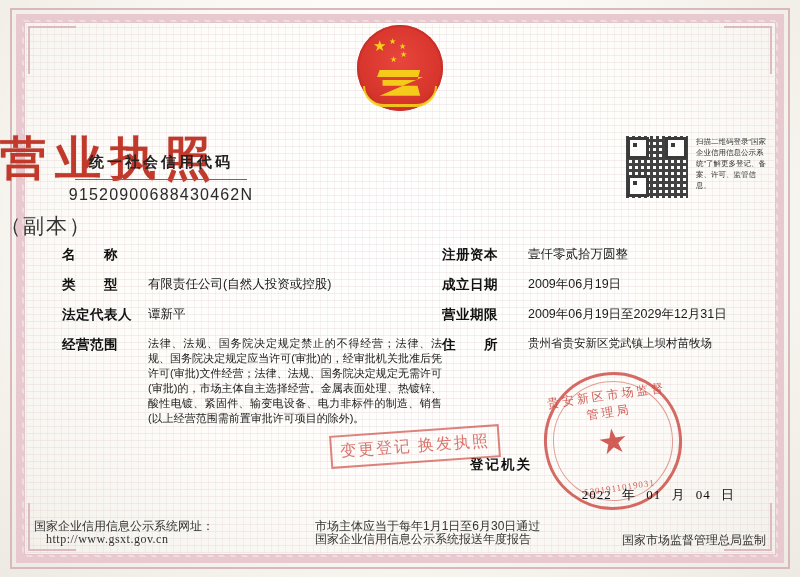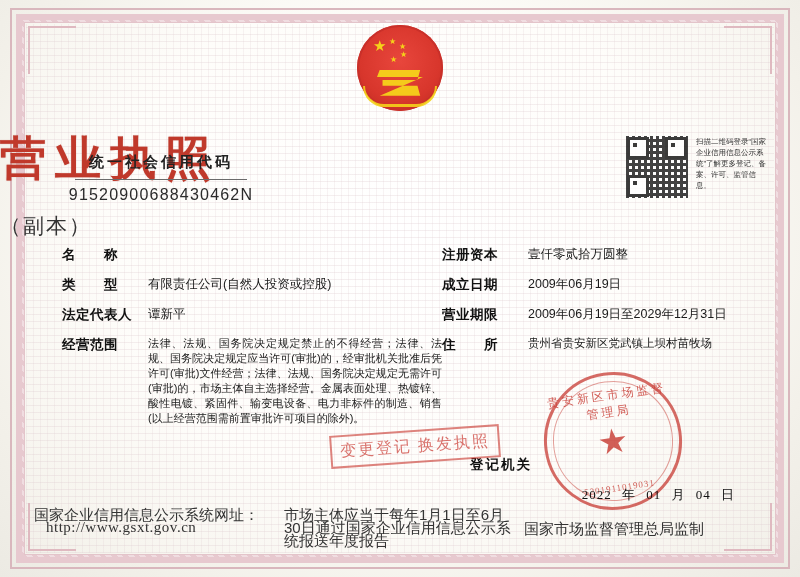--- a/index.html
+++ b/index.html
@@ -208,22 +208,22 @@
   .issue-date{
     position:absolute;right:62px;top:486px;
     font-size:13px;color:#111;letter-spacing:1px;
     font-family:"Liberation Serif", serif;
   }
   .issue-date span{margin:0 3px;}
 
   
   .footer{
     position:absolute;left:34px;right:34px;bottom:30px;
-    display:flex;align-items:flex-start;
-    font-size:15px;color:#333;line-height:13px;
+    display:flex;justify-content:space-between;align-items:flex-start;
+    font-size:12px;color:#333;line-height:13px;
   }
   .footer .f-left{width:250px;}
   .footer .f-left .url{font-family:"Liberation Serif", serif;letter-spacing:.5px;padding-left:12px;}
   .footer .f-mid{width:230px;text-align:left;}
   .footer .f-right{width:190px;text-align:right;padding-top:14px;}
 </style>
 </head>
 <body>
 
 <div class="license">

